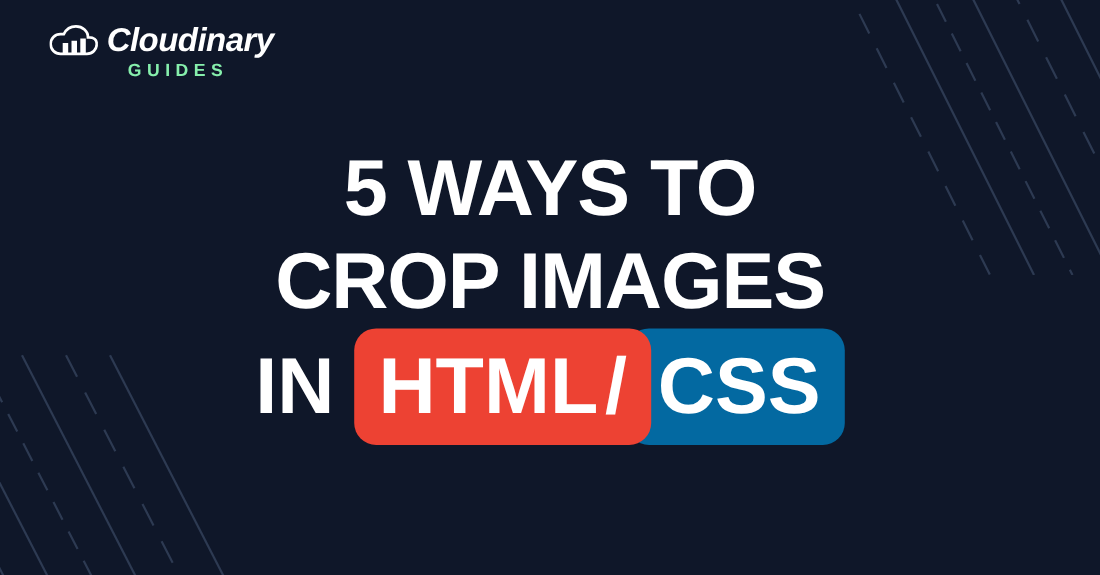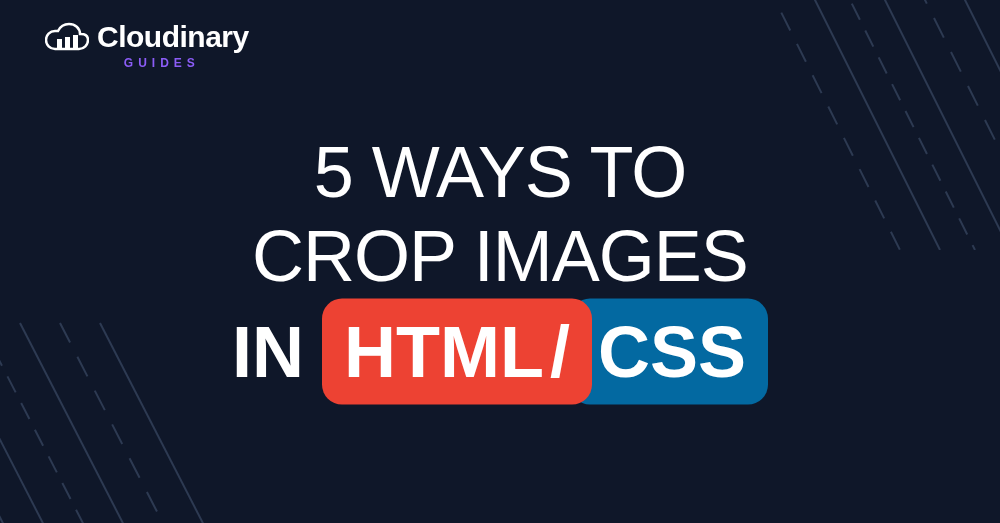--- a/index.html
+++ b/index.html
@@ -46,41 +46,42 @@
     }
     .cloud-icon {
       width: 44px;
       height: 30px;
     }
     .brand-name {
       color: #ffffff;
       font-size: 30px;
       font-weight: 700;
       letter-spacing: -0.5px;
+      font-style: italic;
     }
     .brand-subtitle {
-      color: #8b5cf6;
-      font-size: 12px;
+      color: #86efac;
+      font-size: 16px;
       font-weight: 600;
       letter-spacing: 5px;
       margin-top: 2px;
       margin-left: 30px;
     }
     .headline {
       position: absolute;
       top: 50%;
       left: 50%;
       transform: translate(-50%, -48%);
       text-align: center;
       width: 100%;
     }
     .headline-text {
       color: #ffffff;
       font-size: 72px;
-      font-weight: 400;
+      font-weight: 700;
       line-height: 1.18;
       letter-spacing: -1px;
     }
     .line3-wrap {
       display: inline-flex;
       align-items: center;
       justify-content: space-between;
       gap: 0;
     }
     .in-text {

